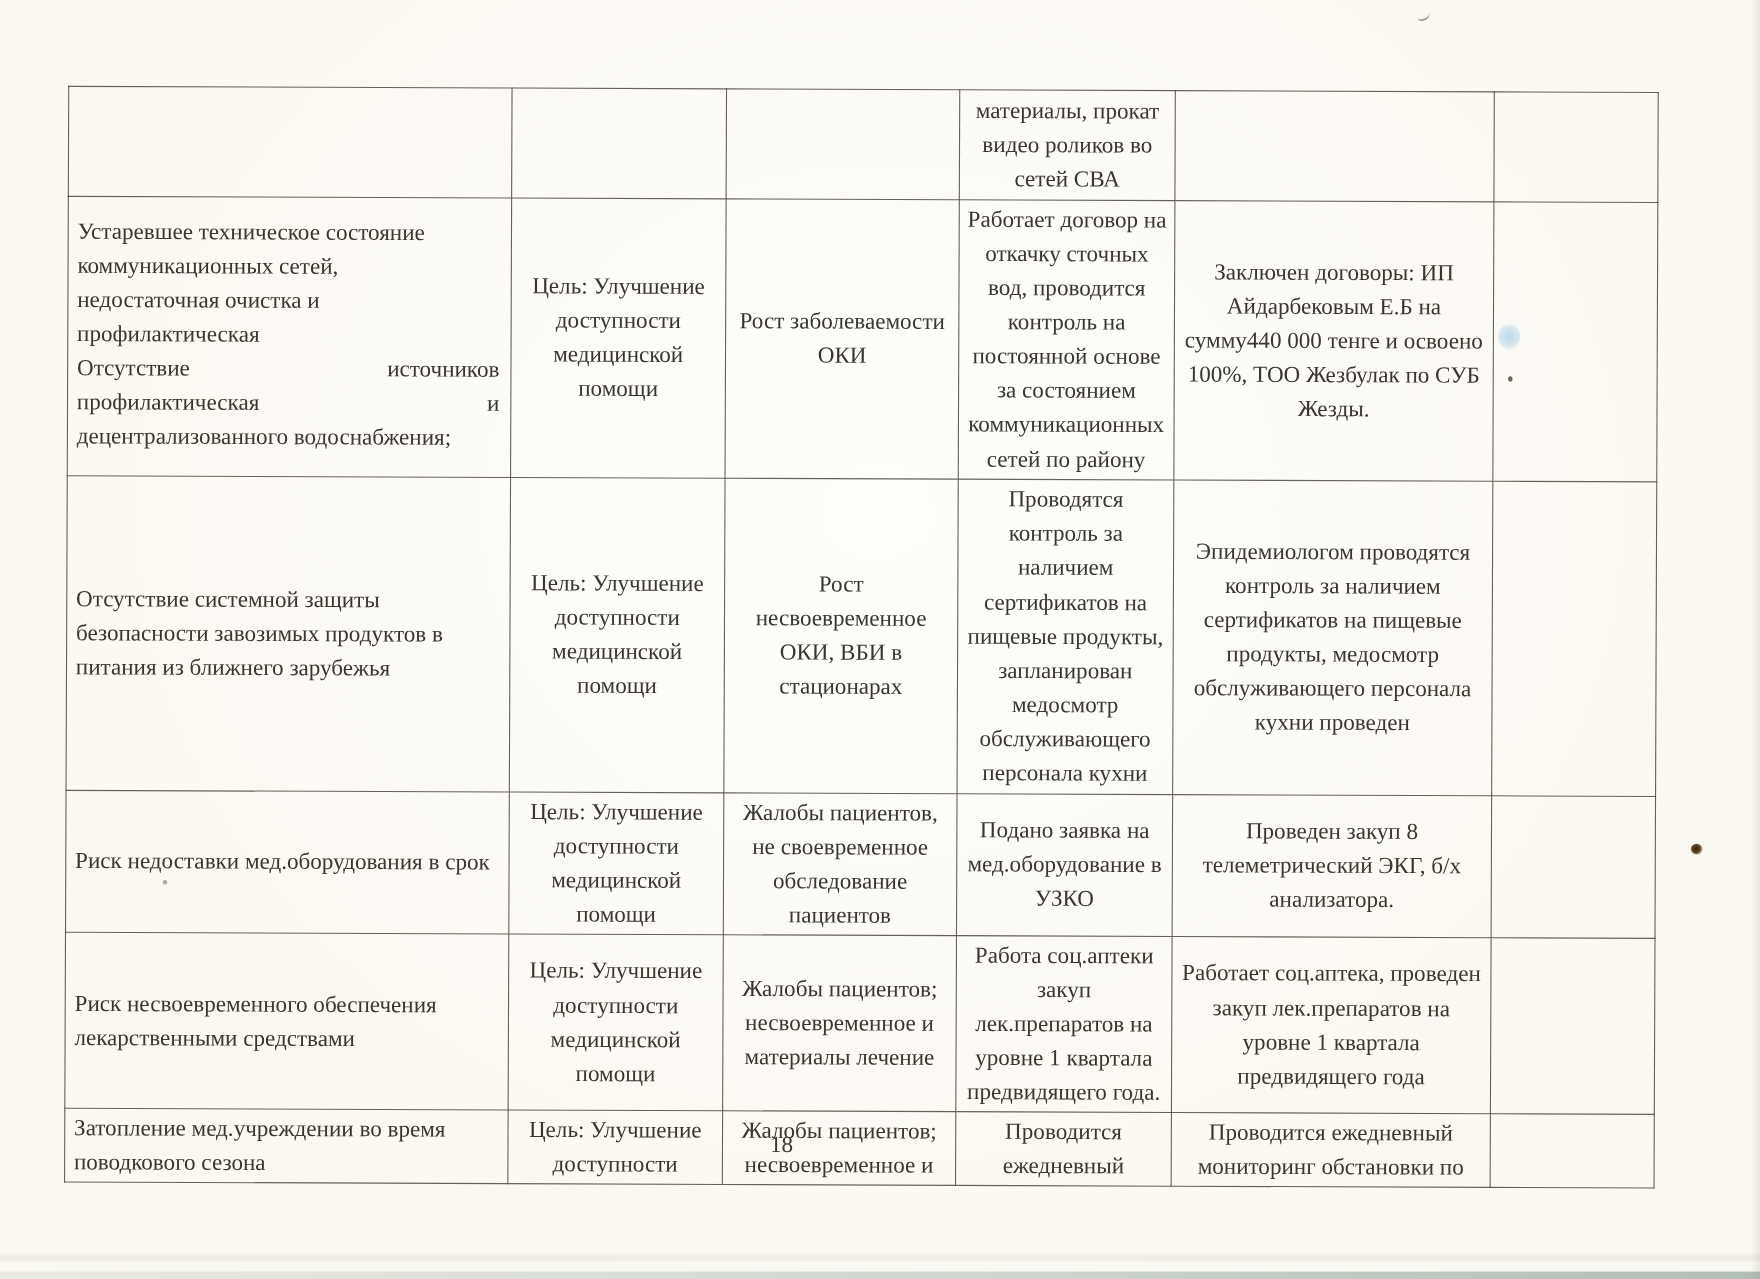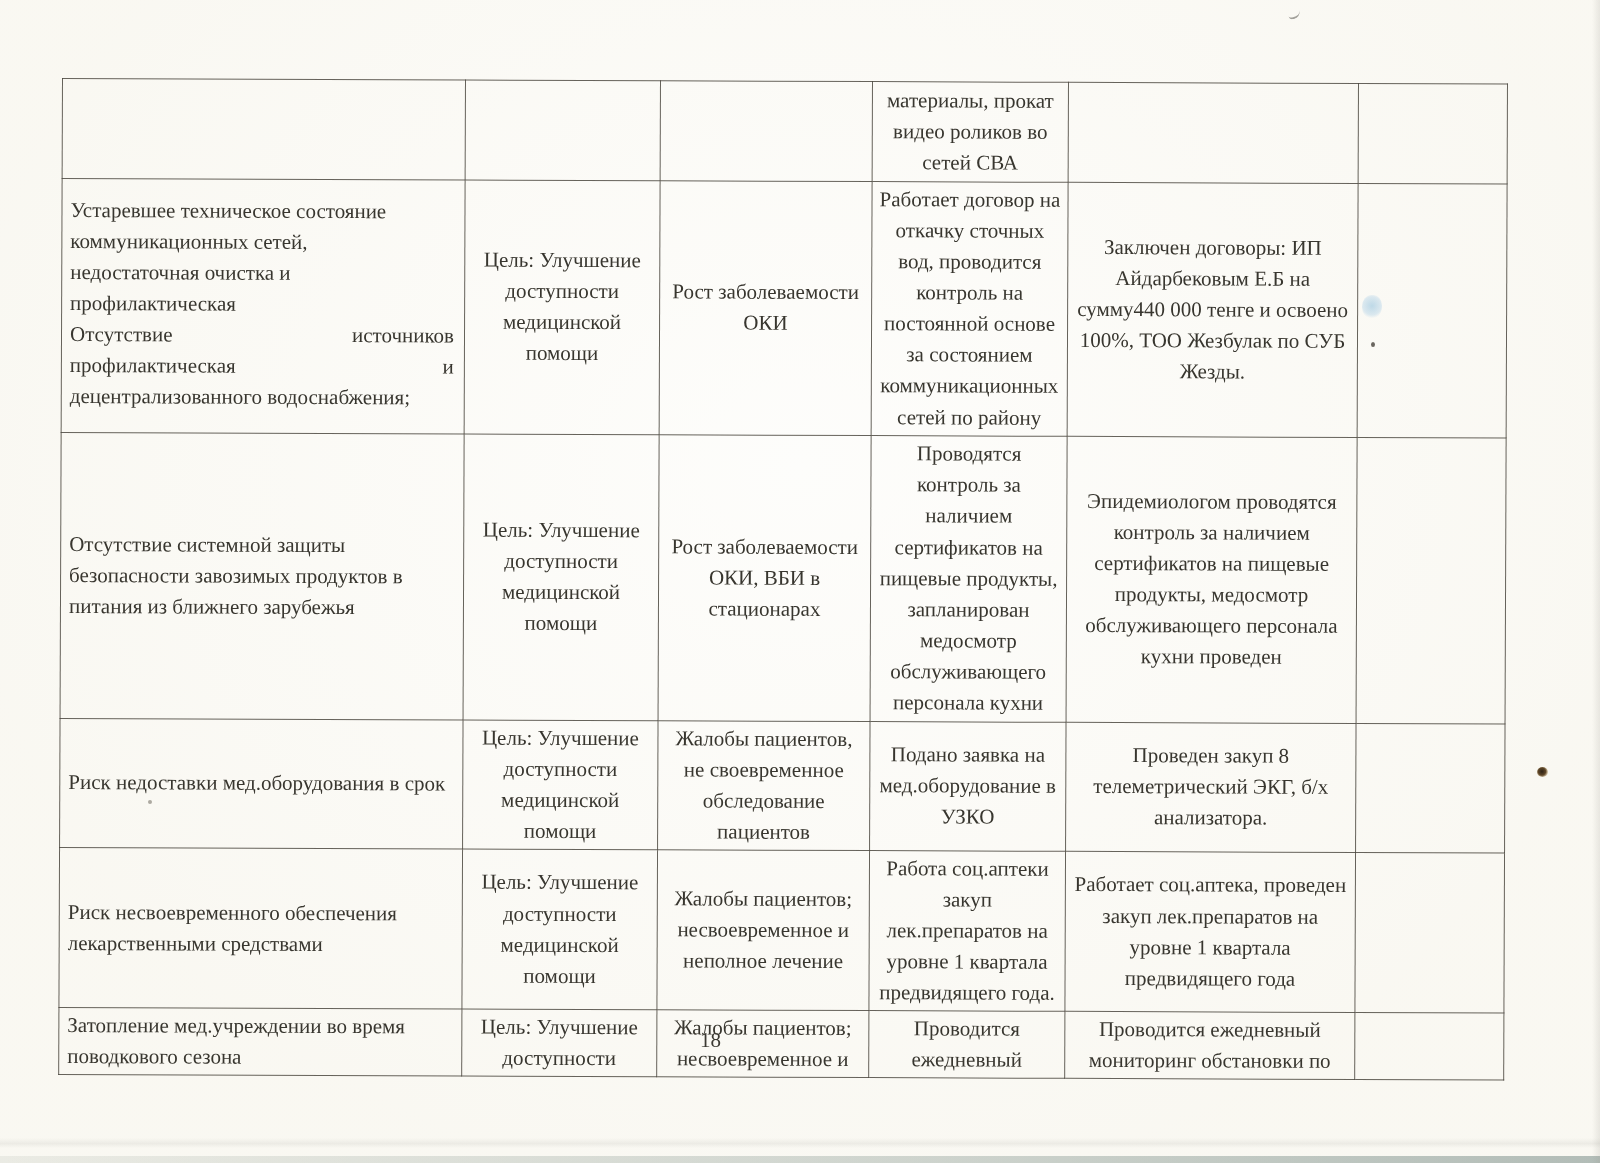--- a/index.html
+++ b/index.html
@@ -218,21 +218,21 @@
             </td>
           </tr>
           <tr>
             <td>
               <div class="cell-inner">Отсутствие системной защиты безопасности завозимых продуктов в питания из ближнего зарубежья</div>
             </td>
             <td>
               <div class="cell-inner">Цель: Улучшение доступности медицинской помощи</div>
             </td>
             <td>
-              <div class="cell-inner">Рост заболеваемости ОКИ,  ВБИ в стационарах</div>
+              <div class="cell-inner">Рост несвоевременное ОКИ,  ВБИ в стационарах</div>
             </td>
             <td>
               <div class="cell-inner">Проводятся контроль за наличием сертификатов на пищевые продукты, запланирован медосмотр обслуживающего персонала кухни</div>
             </td>
             <td>
               <div class="cell-inner">Эпидемиологом проводятся контроль за наличием сертификатов на пищевые продукты, медосмотр обслуживающего персонала кухни проведен</div>
             </td>
             <td>
               <div class="cell-inner"></div>
             </td>
@@ -258,21 +258,21 @@
             </td>
           </tr>
           <tr>
             <td>
               <div class="cell-inner">Риск несвоевременного обеспечения лекарственными средствами</div>
             </td>
             <td>
               <div class="cell-inner">Цель: Улучшение доступности медицинской помощи</div>
             </td>
             <td>
-              <div class="cell-inner">Жалобы пациентов; несвоевременное и неполное лечение</div>
+              <div class="cell-inner">Жалобы пациентов; несвоевременное и материалы лечение</div>
             </td>
             <td>
               <div class="cell-inner">Работа соц.аптеки закуп лек.препаратов на уровне 1 квартала предвидящего года.</div>
             </td>
             <td>
               <div class="cell-inner">Работает соц.аптека, проведен закуп лек.препаратов на уровне 1 квартала предвидящего года</div>
             </td>
             <td>
               <div class="cell-inner"></div>
             </td>

